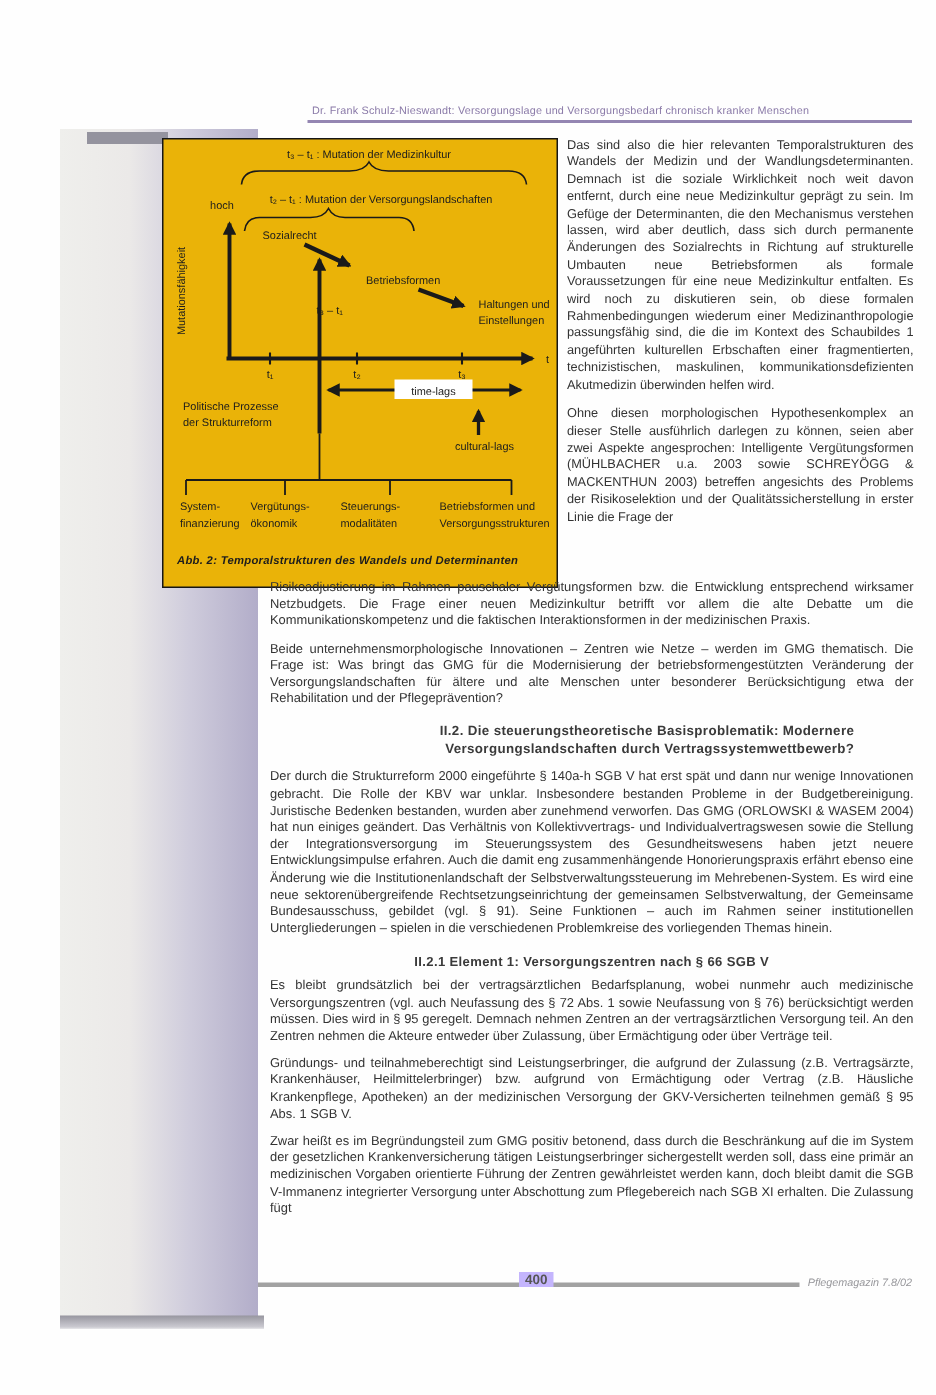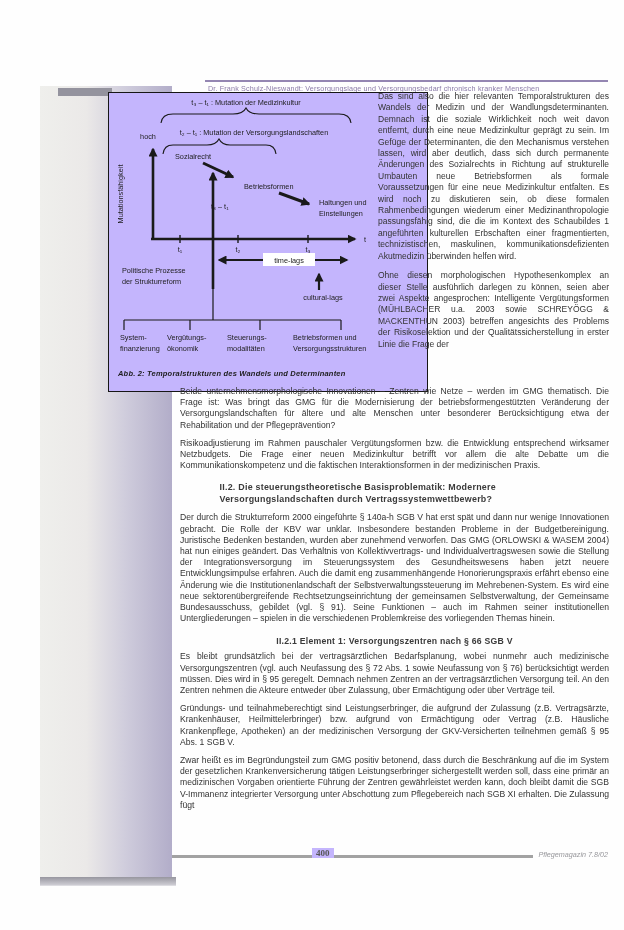--- a/index.html
+++ b/index.html
@@ -4,53 +4,53 @@
 <style>
   html,body{margin:0;padding:0;background:#ffffff;}
   .page{position:relative;width:624px;height:930px;background:#fefefe;overflow:hidden;
         font-family:"Liberation Sans","DejaVu Sans",sans-serif;color:#2e2e2e;}
 
   
   .logo{position:absolute;left:42px;top:64px;font-variant:small-caps;font-weight:bold;
         font-size:15px;letter-spacing:0.4px;color:#35355c;margin-top:48px;}
   .logo-prefix{position:absolute;left:54px;top:-5px;font-size:7px;font-style:italic;
         font-weight:bold;font-variant:normal;letter-spacing:0.2px;color:#35355c;}
-  .article-ref{position:absolute;left:208px;top:84px;width:402px;font-size:7.2px;
+  .article-ref{position:absolute;left:208px;top:69px;width:402px;font-size:7.2px;
         color:#8a7aa8;letter-spacing:0.15px;}
   .header-rule{position:absolute;left:205px;top:80px;width:403px;height:1.5px;background:#9486b2;}
 
   
   .band{position:absolute;left:40px;top:86px;width:132px;height:792px;
         background:linear-gradient(to right,#efefec 0%,#ebe9e8 35%,#cfccdc 65%,#b2adc9 100%);}
   .band-top-shadow{position:absolute;left:58px;top:88px;width:54px;height:8px;background:#94939e;}
   .band-bottom-shadow{position:absolute;left:40px;top:877px;width:136px;height:9px;
         background:linear-gradient(to bottom,#97969f,#cbcad1 85%,#e7e7ea);}
 
   
-  .figure-box{position:absolute;left:108px;top:92px;width:320px;height:300px;
-        background:#c4b5fd;border:1.6px solid #161616;box-sizing:border-box;text-decoration:underline;}
+  .figure-box{position:absolute;left:108px;top:92px;width:264px;height:300px;
+        background:#eab308;border:1.6px solid #161616;box-sizing:border-box;text-decoration:underline;}
   .figure-box svg{display:block;}
   .fig-text{font-family:"Liberation Sans","DejaVu Sans",sans-serif;font-size:7.3px;fill:#1d1d1d;}
   .fig-text-it{font-style:italic;font-weight:bold;font-size:7.5px;letter-spacing:0.2px;}
   .fig-line{stroke:#1a1a1a;fill:none;}
 
   
   .right-col{position:absolute;left:378px;top:91px;width:231px;}
   .right-col p{margin:0 0 8px 0;font-size:8.5px;line-height:11.4px;text-align:justify;color:#333;}
   .main-col{position:absolute;left:180px;top:386px;width:429px;}
   .main-col p{margin:0 0 7px 0;font-size:8.6px;line-height:11.2px;text-align:justify;color:#333;}
-  .main-col .h1{width:350px;margin:11px auto 7px auto;text-align:left;font-weight:bold;
+  .main-col .h1{width:350px;margin:11px auto 7px auto;text-align:right;font-weight:bold;
         font-size:8.9px;line-height:11.5px;letter-spacing:0.25px;color:#3a3a3a;}
   .main-col .h2{margin:12px 0 5px 0;text-align:center;font-weight:bold;font-size:8.7px;
         letter-spacing:0.25px;color:#3a3a3a;}
 
   
   .footer-rule{position:absolute;left:172px;top:855px;width:436px;height:2.6px;background:#a2a2a2;}
-  .page-number{position:absolute;left:312px;top:848px;background:#c4b5fd;padding:0 4px;
-        font-size:9px;font-weight:bold;color:#555;font-family:Liberation Serif, serif;}
+  .page-number{position:absolute;left:346px;top:848px;background:#c4b5fd;padding:0 4px;
+        font-size:9px;font-weight:bold;color:#555;}
   .issue-label{position:absolute;right:16px;top:850px;background:#fefefe;padding:0 0 0 5px;
         font-size:7.2px;font-style:italic;color:#97979b;}
 </style>
 </head>
 <body>
 
 <div class="page">
 
   <div class="logo">
     <span class="logo-prefix">angewandte</span>
@@ -132,22 +132,22 @@
       <text class="fig-text fig-text-it" x="9" y="283">Abb. 2: Temporalstrukturen des Wandels und Determinanten</text>
     </svg>
   </div>
 
   <div class="right-col">
     <p>Das sind also die hier relevanten Temporalstrukturen des Wandels der Medizin und der Wandlungsdeterminanten. Demnach ist die soziale Wirklichkeit noch weit davon entfernt, durch eine neue Medizinkultur geprägt zu sein. Im Gefüge der Determinanten, die den Mechanismus verstehen lassen, wird aber deutlich, dass sich durch permanente Änderungen des Sozialrechts in Richtung auf strukturelle Umbauten neue Betriebsformen als formale Voraussetzungen für eine neue Medizinkultur entfalten. Es wird noch zu diskutieren sein, ob diese formalen Rahmenbedingungen wiederum einer Medizinanthropologie passungsfähig sind, die die im Kontext des Schaubildes 1 angeführten kulturellen Erbschaften einer fragmentierten, technizistischen, maskulinen, kommunikationsdefizienten Akutmedizin überwinden helfen wird.</p>
     <p>Ohne diesen morphologischen Hypothesenkomplex an dieser Stelle ausführlich darlegen zu können, seien aber zwei Aspekte angesprochen: Intelligente Vergütungsformen (MÜHLBACHER u.a. 2003 sowie SCHREYÖGG &amp; MACKENTHUN 2003) betreffen angesichts des Problems der Risikoselektion und der Qualitätssicherstellung in erster Linie die Frage der</p>
   </div>
 
   <div class="main-col">
+    <p>Risikoadjustierung im Rahmen pauschaler Vergütungsformen bzw. die Entwicklung entsprechend wirksamer Netzbudgets. Die Frage einer neuen Medizinkultur betrifft vor allem die alte Debatte um die Kommunikationskompetenz und die faktischen Interaktionsformen in der medizinischen Praxis.</p>
     <p>Beide unternehmensmorphologische Innovationen – Zentren wie Netze – werden im GMG thematisch. Die Frage ist: Was bringt das GMG für die Modernisierung der betriebsformengestützten Veränderung der Versorgungslandschaften für ältere und alte Menschen unter besonderer Berücksichtigung etwa der Rehabilitation und der Pflegeprävention?</p>
-    <p>Risikoadjustierung im Rahmen pauschaler Vergütungsformen bzw. die Entwicklung entsprechend wirksamer Netzbudgets. Die Frage einer neuen Medizinkultur betrifft vor allem die alte Debatte um die Kommunikationskompetenz und die faktischen Interaktionsformen in der medizinischen Praxis.</p>
     <div class="h1">II.2. Die steuerungstheoretische Basisproblematik: Modernere Versorgungslandschaften durch Vertragssystemwettbewerb?</div>
     <p>Der durch die Strukturreform 2000 eingeführte § 140a-h SGB V hat erst spät und dann nur wenige Innovationen gebracht. Die Rolle der KBV war unklar. Insbesondere bestanden Probleme in der Budgetbereinigung. Juristische Bedenken bestanden, wurden aber zunehmend verworfen. Das GMG (ORLOWSKI &amp; WASEM 2004) hat nun einiges geändert. Das Verhältnis von Kollektivvertrags- und Individualvertragswesen sowie die Stellung der Integrationsversorgung im Steuerungssystem des Gesundheitswesens haben jetzt neuere Entwicklungsimpulse erfahren. Auch die damit eng zusammenhängende Honorierungspraxis erfährt ebenso eine Änderung wie die Institutionenlandschaft der Selbstverwaltungssteuerung im Mehrebenen-System. Es wird eine neue sektorenübergreifende Rechtsetzungseinrichtung der gemeinsamen Selbstverwaltung, der Gemeinsame Bundesausschuss, gebildet (vgl. § 91). Seine Funktionen – auch im Rahmen seiner institutionellen Untergliederungen – spielen in die verschiedenen Problemkreise des vorliegenden Themas hinein.</p>
     <div class="h2">II.2.1  Element 1: Versorgungszentren nach § 66 SGB V</div>
     <p>Es bleibt grundsätzlich bei der vertragsärztlichen Bedarfsplanung, wobei nunmehr auch medizinische Versorgungszentren (vgl. auch Neufassung des § 72 Abs. 1 sowie Neufassung von § 76) berücksichtigt werden müssen. Dies wird in § 95 geregelt. Demnach nehmen Zentren an der vertragsärztlichen Versorgung teil. An den Zentren nehmen die Akteure entweder über Zulassung, über Ermächtigung oder über Verträge teil.</p>
     <p>Gründungs- und teilnahmeberechtigt sind Leistungserbringer, die aufgrund der Zulassung (z.B. Vertragsärzte, Krankenhäuser, Heilmittelerbringer) bzw. aufgrund von Ermächtigung oder Vertrag (z.B. Häusliche Krankenpflege, Apotheken) an der medizinischen Versorgung der GKV-Versicherten teilnehmen gemäß § 95 Abs. 1 SGB V.</p>
     <p>Zwar heißt es im Begründungsteil zum GMG positiv betonend, dass durch die Beschränkung auf die im System der gesetzlichen Krankenversicherung tätigen Leistungserbringer sichergestellt werden soll, dass eine primär an medizinischen Vorgaben orientierte Führung der Zentren gewährleistet werden kann, doch bleibt damit die SGB V-Immanenz integrierter Versorgung unter Abschottung zum Pflegebereich nach SGB XI erhalten. Die Zulassung fügt</p>
   </div>
 
   <div class="footer-rule"></div>
   <div class="page-number">400</div>

